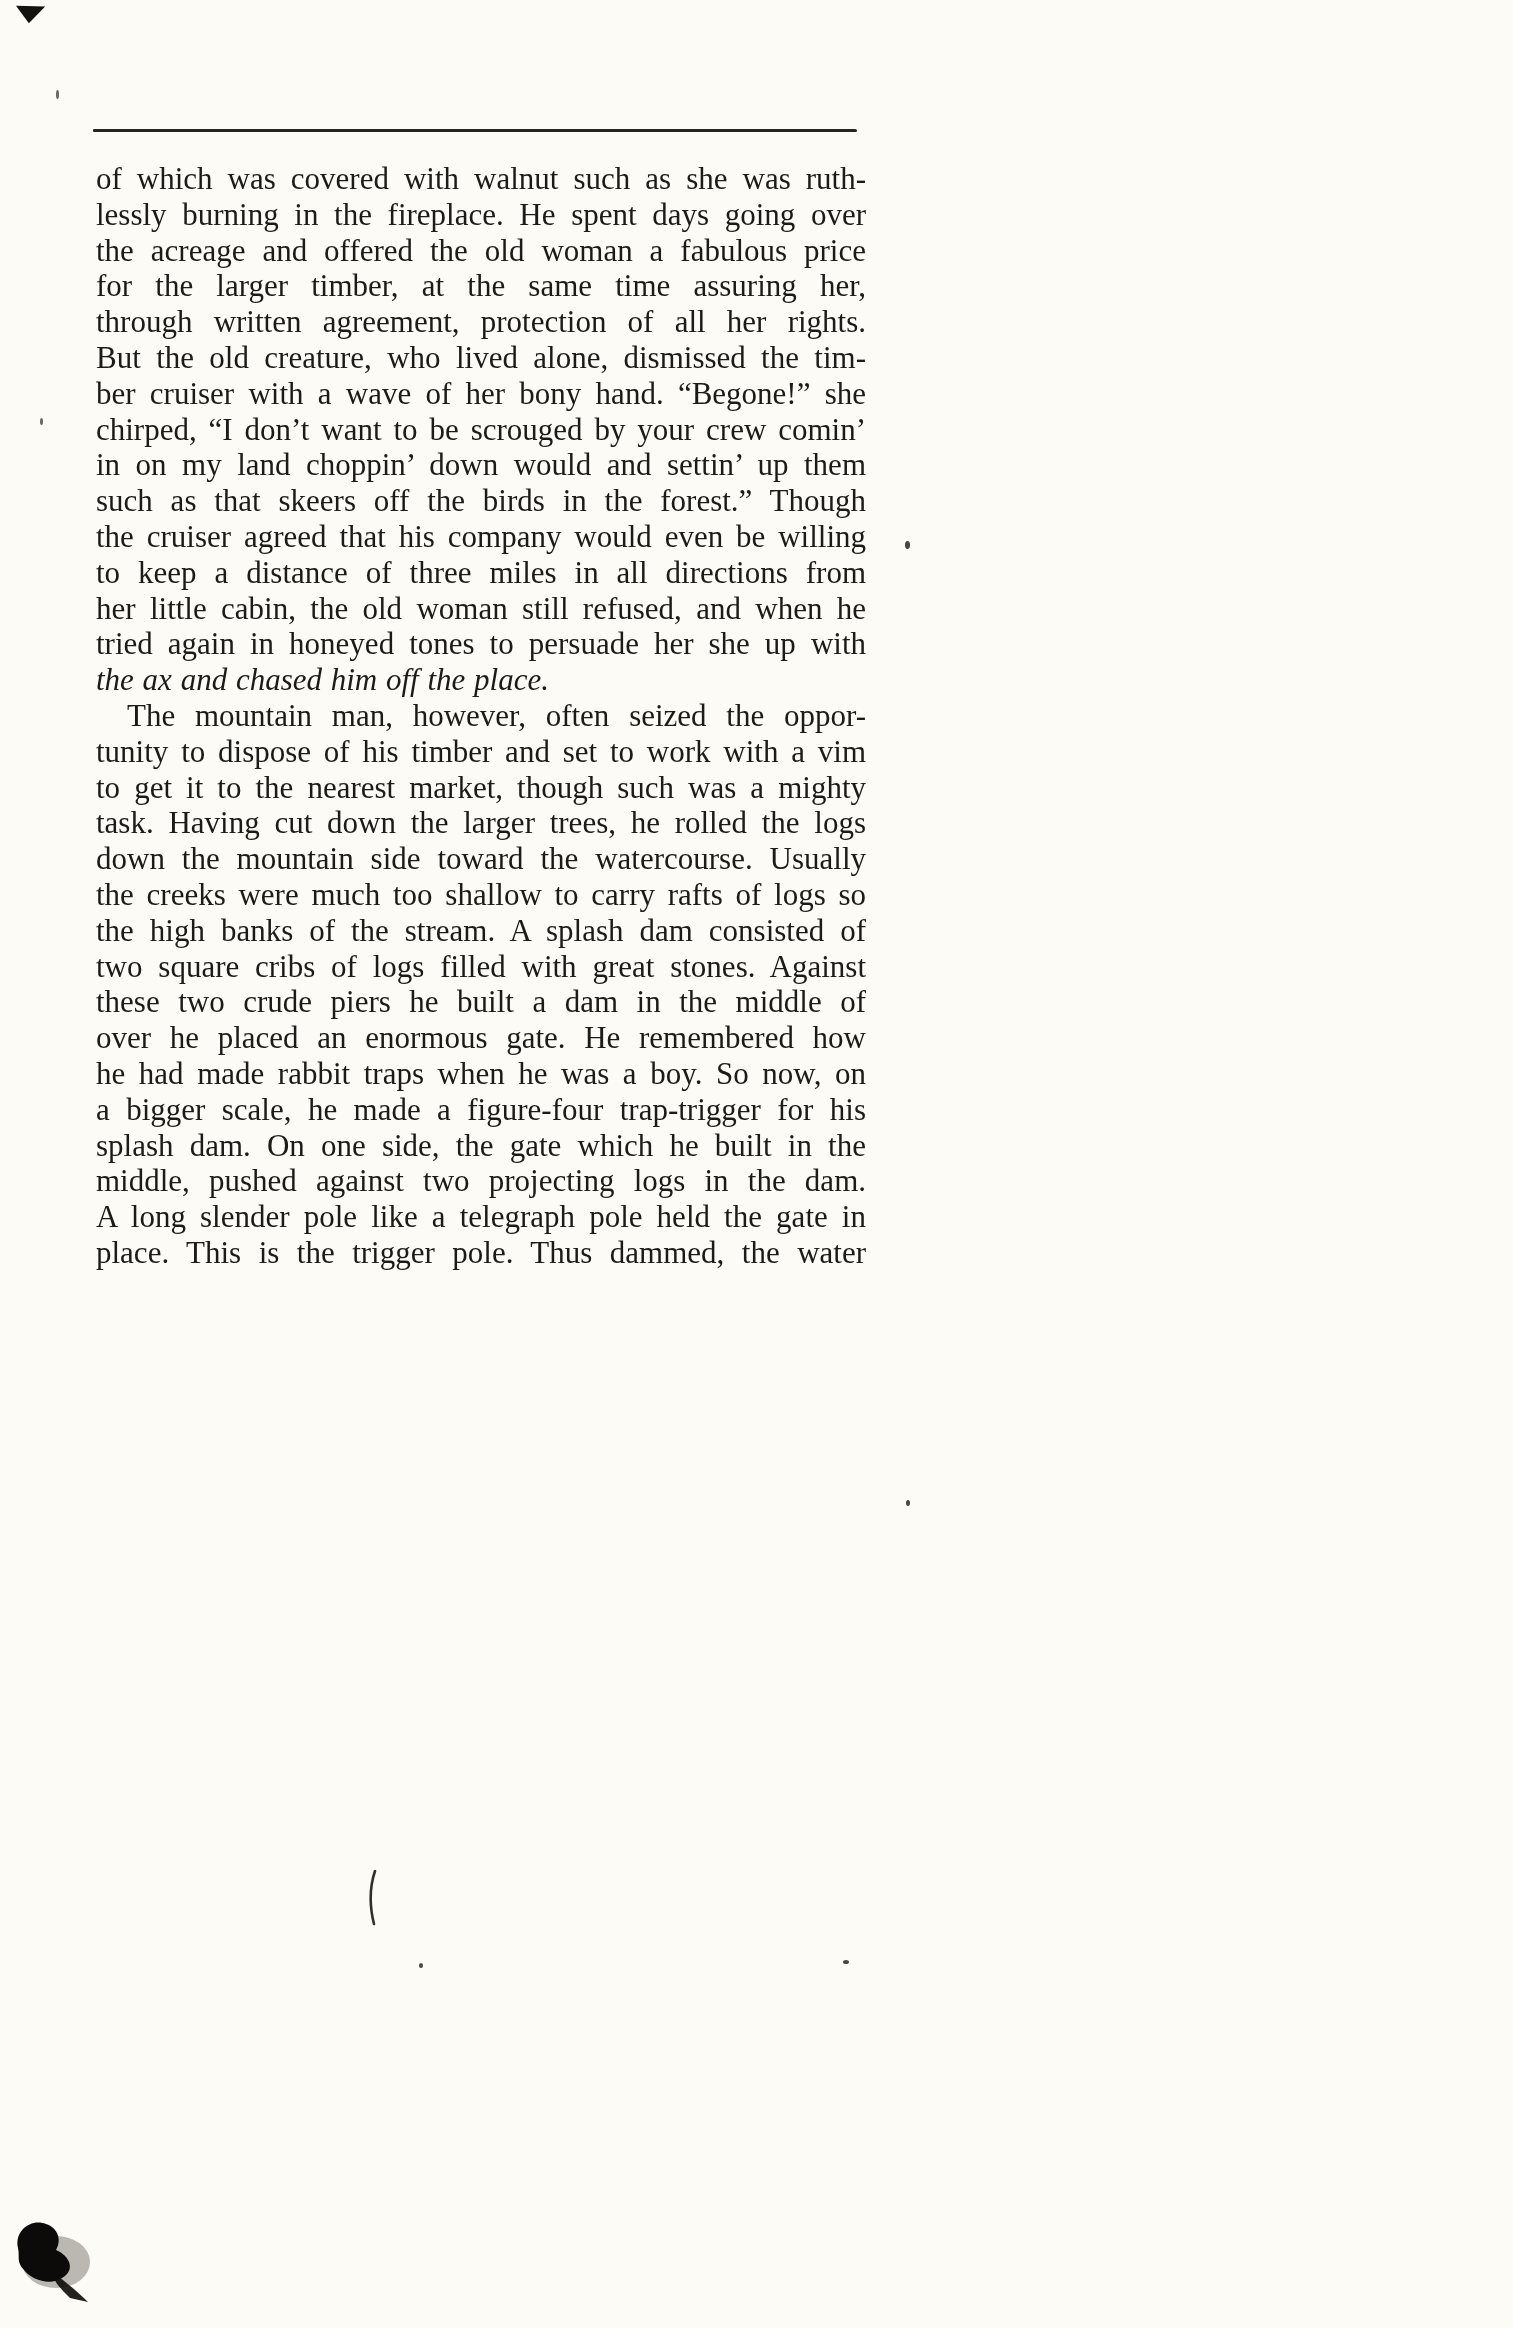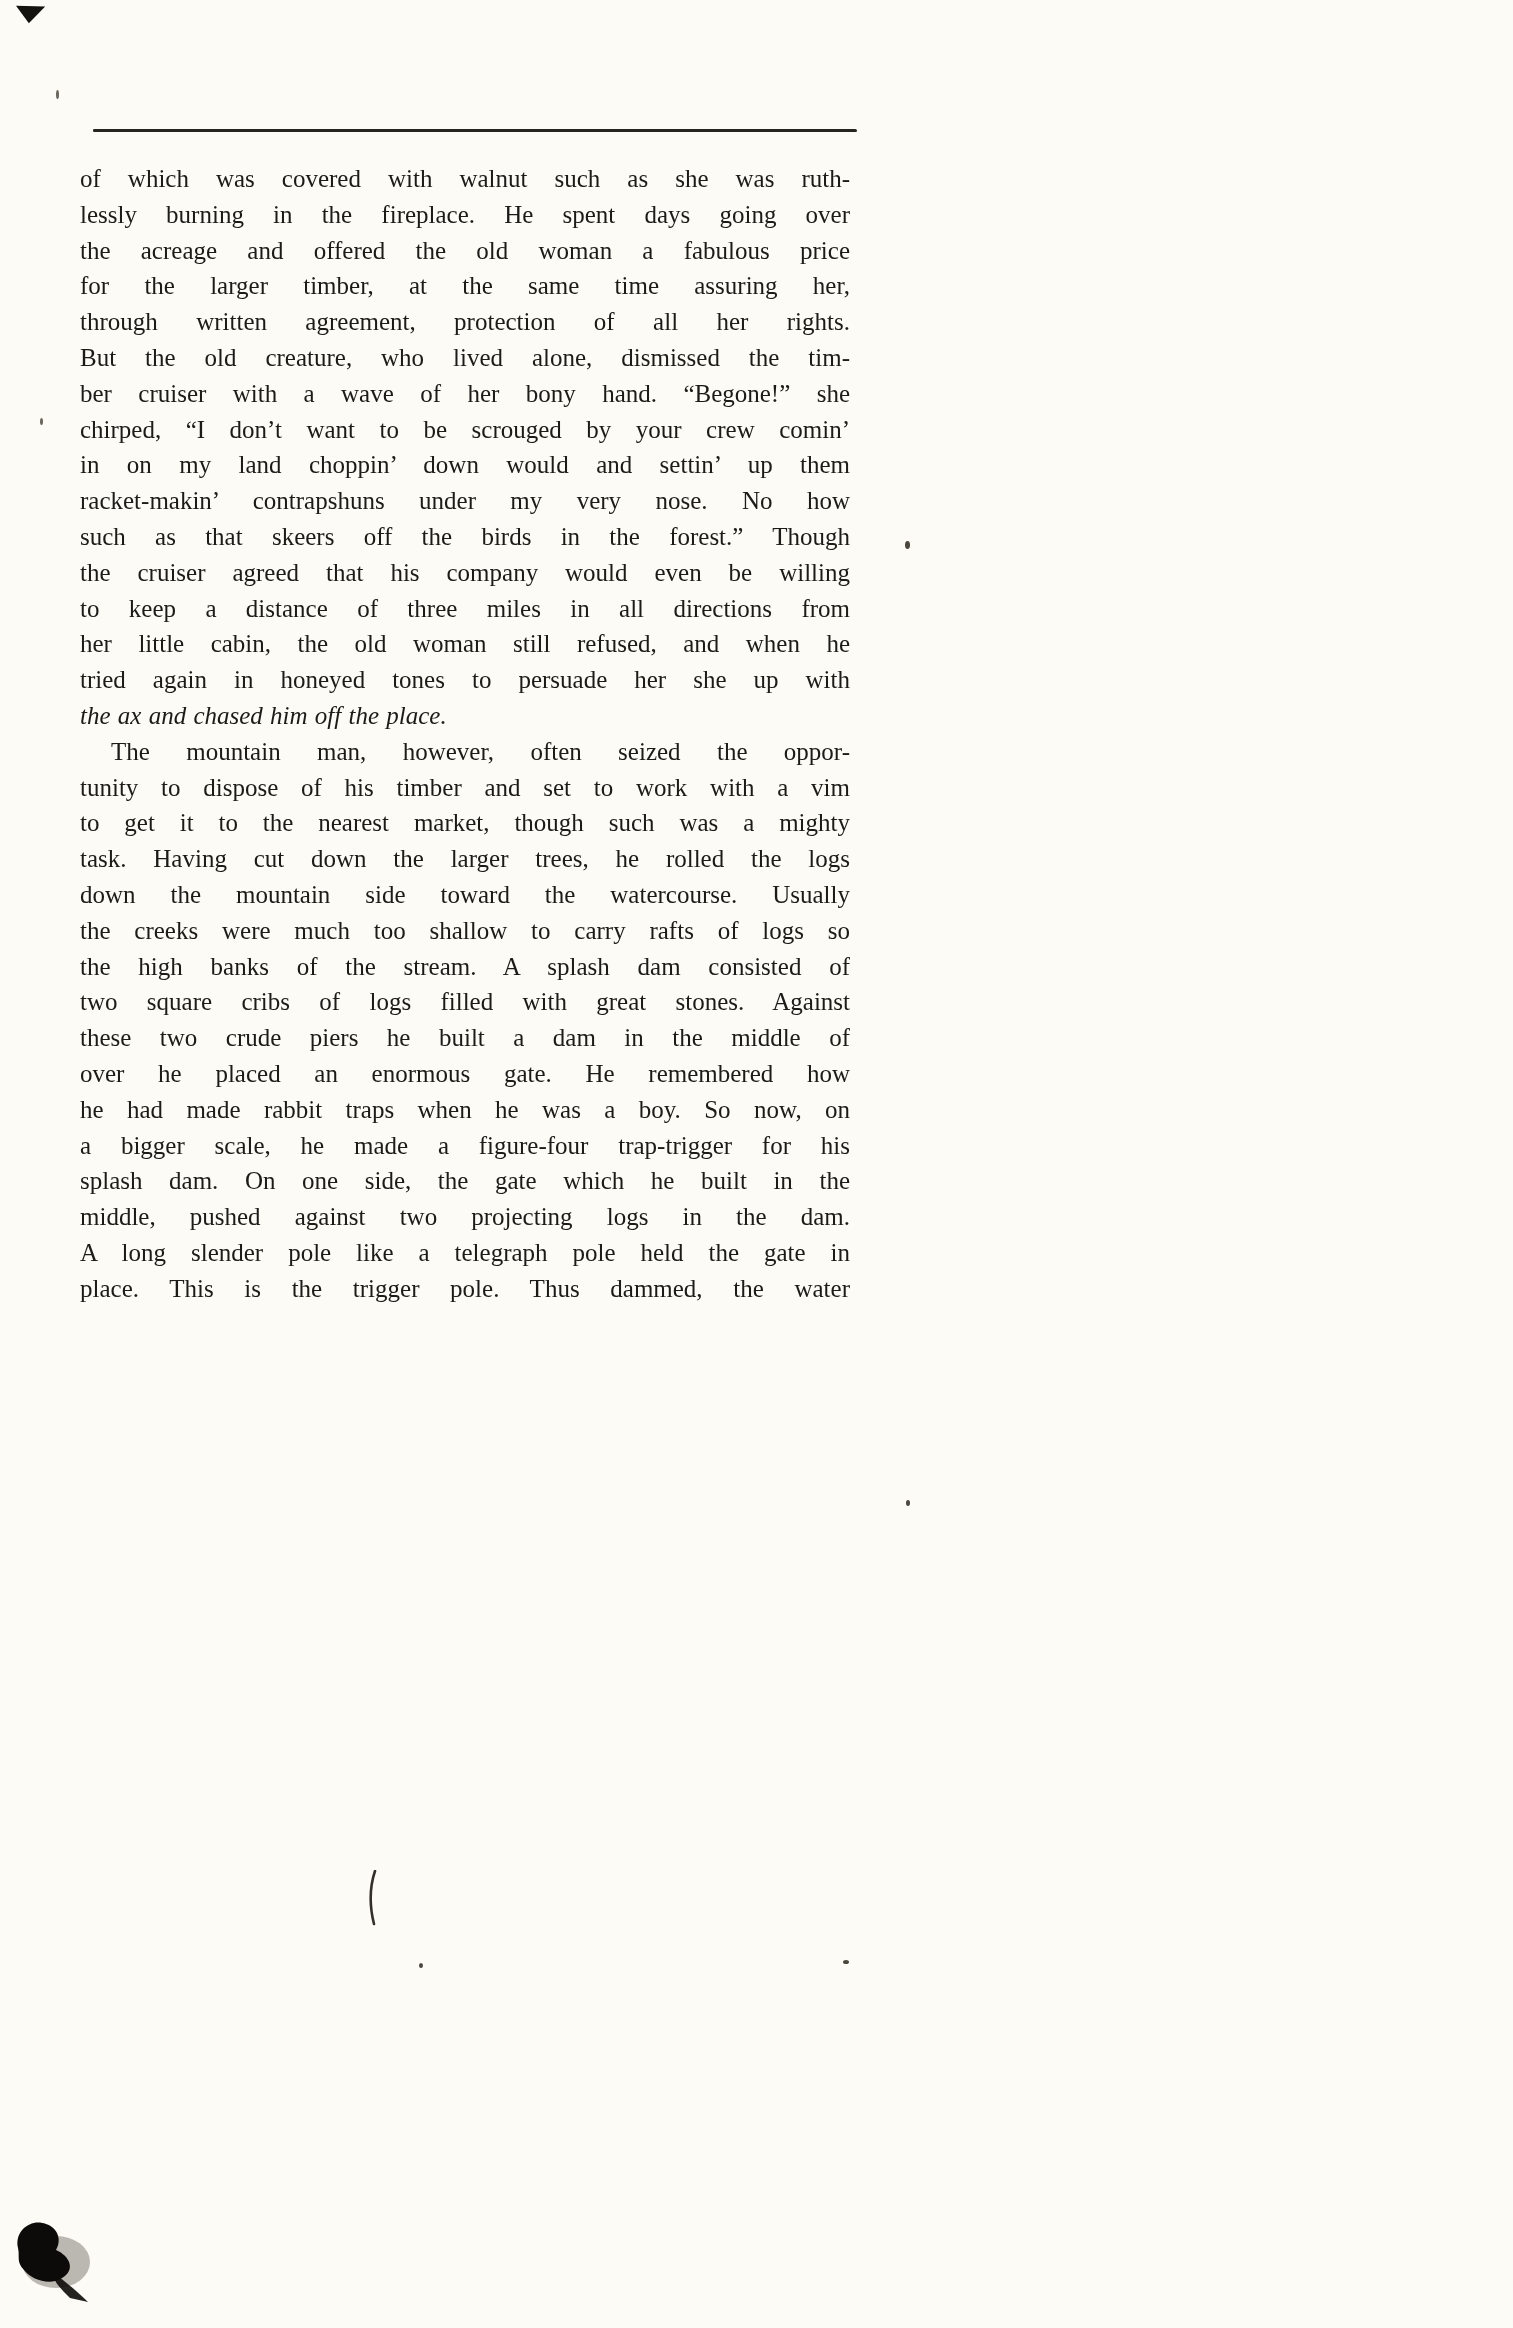--- a/index.html
+++ b/index.html
@@ -48,23 +48,23 @@
     width: 764px;
     height: 3px;
     background: #26241f;
     border-radius: 2px 3px 2px 2px;
   }
 
   
   .body-text {
     position: absolute;
     top: 161px;
-    left: 80px;
+    left: 96px;
     width: 770px;
-    font-size: 25px;
+    font-size: 31px;
     line-height: 35.8px;
     word-spacing: 1px;
   }
   .paragraph { margin: 0; }
   .line {
     text-align: justify;
     text-align-last: justify;
     white-space: normal;
     overflow: hidden;
     height: 35.8px;
@@ -105,21 +105,20 @@
       <div class="paragraph">
         <div class="line">of which was covered with walnut such as she was ruth-</div>
         <div class="line">lessly burning in the fireplace. He spent days going over</div>
         <div class="line">the acreage and offered the old woman a fabulous price</div>
         <div class="line">for the larger timber, at the same time assuring her,</div>
         <div class="line">through written agreement, protection of all her rights.</div>
         <div class="line">But the old creature, who lived alone, dismissed the tim-</div>
         <div class="line">ber cruiser with a wave of her bony hand. “Begone!” she</div>
         <div class="line">chirped, “I don’t want to be scrouged by your crew comin’</div>
         <div class="line">in on my land choppin’ down would and settin’ up them</div>
-        <div class="line">racket-makin’ contrapshuns under my very nose. No how</div>
         <div class="line">such as that skeers off the birds in the forest.” Though</div>
         <div class="line">the cruiser agreed that his company would even be willing</div>
         <div class="line">to keep a distance of three miles in all directions from</div>
         <div class="line">her little cabin, the old woman still refused, and when he</div>
         <div class="line">tried again in honeyed tones to persuade her she up with</div>
         <div class="line last-unjustified">the ax and chased him off the place.</div>
       </div>
       <div class="paragraph">
         <div class="line first-indented">The mountain man, however, often seized the oppor-</div>
         <div class="line">tunity to dispose of his timber and set to work with a vim</div>

